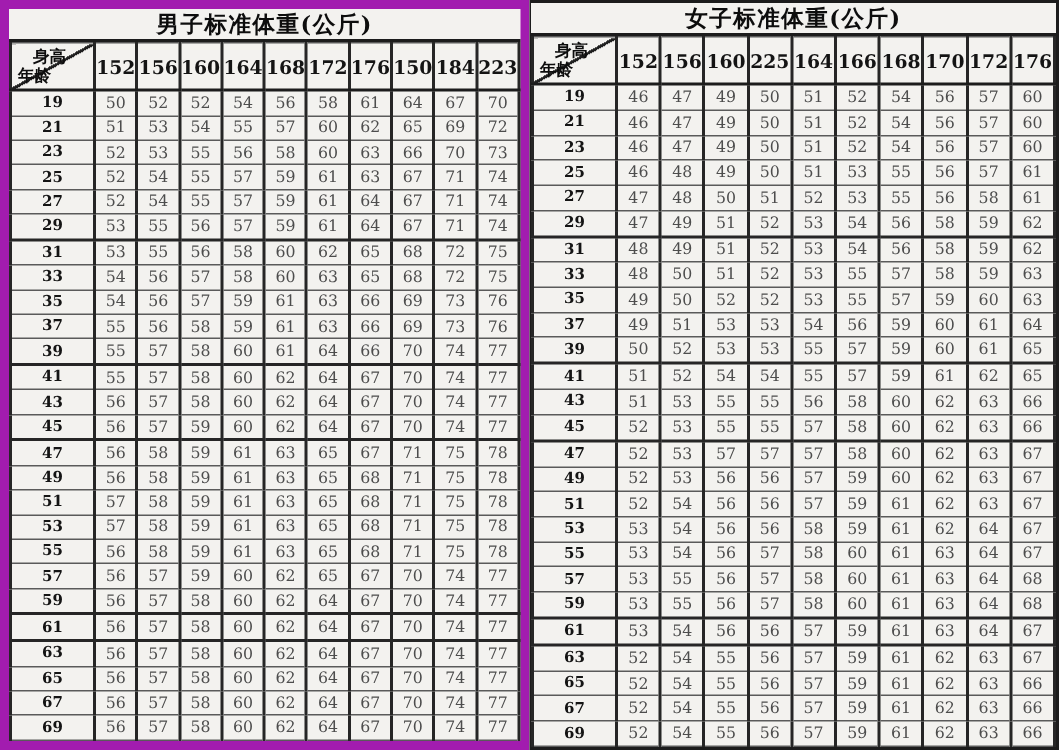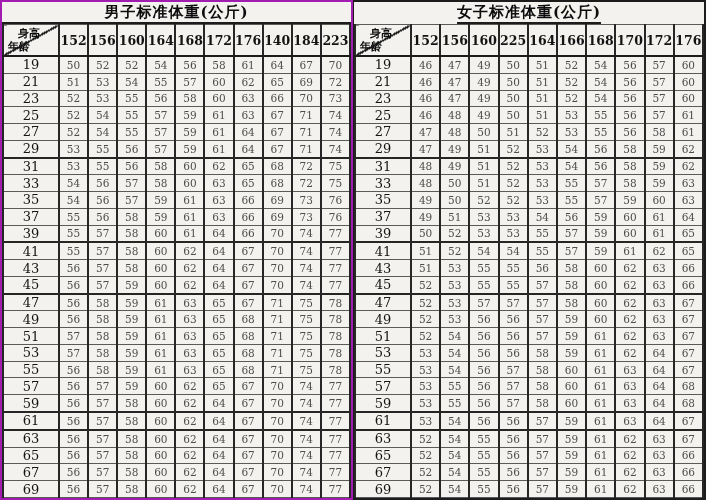--- a/index.html
+++ b/index.html
@@ -5,38 +5,38 @@
   html,body{margin:0;padding:0;background:#ffffff;}
   .page{
     width:706px;height:500px;display:flex;box-sizing:border-box;
     background:#f3f2ef;
     font-family:"DejaVu Serif","Liberation Serif",serif;
   }
   .half{
     width:353px;box-sizing:border-box;display:flex;flex-direction:column;
     background:#f3f2ef;
   }
-  .half.left{border:2px solid #a21caf;}
-  .half.right{border:2px solid #1c1c1c;border-left-width:1px;align-items:center;}
+  .half.left{border:6px solid #a21caf;}
+  .half.right{border:2px solid #1c1c1c;border-left-width:1px;}
   .table-title{
     flex:0 0 20px;display:flex;align-items:center;justify-content:center;
     font-weight:bold;font-size:15px;letter-spacing:1px;color:#0d0d0d;
     border-bottom:2px solid #1c1c1c;
   }
   table{width:100%;flex:1 1 auto;border-collapse:collapse;table-layout:fixed;}
   th,td{
     padding:0;text-align:center;vertical-align:middle;
     border-top:1px solid #5a5a5a;border-bottom:1px solid #5a5a5a;
     border-left:2px solid #262626;border-right:2px solid #262626;
   }
   thead th{
     height:30px;font-size:12.5px;font-weight:bold;color:#141414;
     border-bottom:2px solid #1c1c1c;
   }
-  tbody th.age{font-size:13px;font-weight:normal;color:#141414;}
+  tbody th.age{font-size:10px;font-weight:bold;color:#141414;}
   tbody td{font-size:10.5px;color:#4d4d4d;}
   tr.thick th,tr.thick td{border-bottom:2px solid #262626;}
   th.corner{
     position:relative;
     background:linear-gradient(to bottom right,
       rgba(0,0,0,0) calc(50% - 1px),
       #1f1f1f calc(50% - 1px),
       #1f1f1f calc(50% + 1px),
       rgba(0,0,0,0) calc(50% + 1px));
   }
@@ -69,21 +69,21 @@
               <span class="c-h">身高</span>
               <span class="c-a">年龄</span>
             </th>
             <th>152</th>
             <th>156</th>
             <th>160</th>
             <th>164</th>
             <th>168</th>
             <th>172</th>
             <th>176</th>
-            <th>140</th>
+            <th>150</th>
             <th>184</th>
             <th>223</th>
           </tr>
         </thead>
         <tbody>
           <tr>
             <th class="age">19</th>
             <td>50</td>
             <td>52</td>
             <td>52</td>

